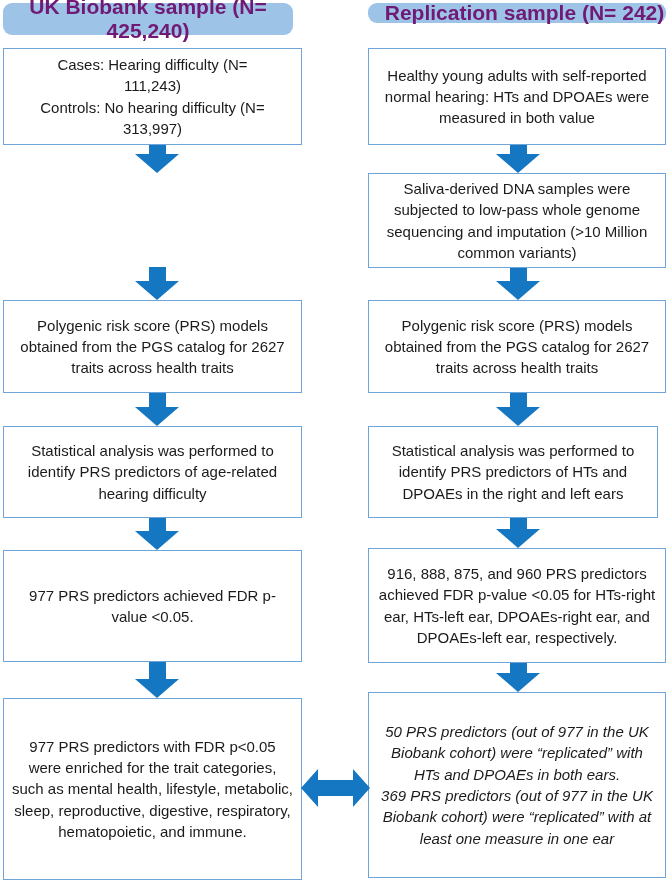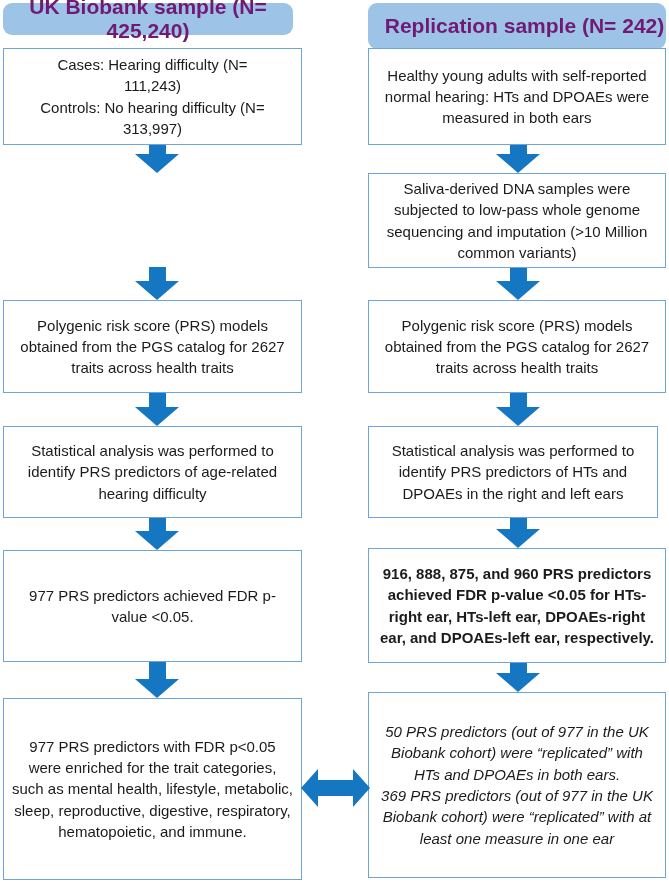--- a/index.html
+++ b/index.html
@@ -127,23 +127,23 @@
   <div class="flow-box" style="left:3px; top:550px; width:299px; height:112px;">977 PRS predictors achieved FDR p-
 value &lt;0.05.</div>
 
   <div class="arrow-down" style="left:135px; top:662px; height:36px;">
     <div class="stem"></div>
     <div class="head"></div>
   </div>
 
   <div class="flow-box" style="left:3px; top:698px; width:299px; height:182px;">977 PRS predictors with FDR p&lt;0.05 were enriched for the trait categories, such as mental health, lifestyle, metabolic, sleep, reproductive, digestive, respiratory, hematopoietic, and immune.</div>
 
-  <div class="header-box" style="left:368px; top:3px; width:298px; height:46px;padding-left:15px;">Replication sample (N= 242)</div>
+  <div class="header-box" style="left:368px; top:3px; width:298px; height:20px;padding-left:15px;">Replication sample (N= 242)</div>
 
-  <div class="flow-box" style="left:368px; top:48px; width:298px; height:97px;">Healthy young adults with self-reported normal hearing: HTs and DPOAEs were measured in both ears</div>
+  <div class="flow-box" style="left:368px; top:48px; width:298px; height:97px;">Healthy young adults with self-reported normal hearing: HTs and DPOAEs were measured in both value</div>
 
   <div class="arrow-down" style="left:496px; top:145px; height:28px;">
     <div class="stem"></div>
     <div class="head"></div>
   </div>
 
   <div class="flow-box" style="left:368px; top:173px; width:298px; height:95px;">Saliva-derived DNA samples were subjected to low-pass whole genome sequencing and imputation (&gt;10 Million common variants)</div>
 
   <div class="arrow-down" style="left:496px; top:268px; height:32px;">
     <div class="stem"></div>
@@ -157,21 +157,21 @@
     <div class="head"></div>
   </div>
 
   <div class="flow-box" style="left:368px; top:426px; width:290px; height:92px;">Statistical analysis was performed to identify PRS predictors of HTs and DPOAEs in the right and left ears</div>
 
   <div class="arrow-down" style="left:496px; top:518px; height:30px;">
     <div class="stem"></div>
     <div class="head"></div>
   </div>
 
-  <div class="flow-box" style="left:368px; top:548px; width:298px; height:115px;font-weight:bold;">916, 888, 875, and 960 PRS predictors achieved FDR p-value &lt;0.05 for HTs-right ear, HTs-left ear, DPOAEs-right ear, and DPOAEs-left ear, respectively.</div>
+  <div class="flow-box" style="left:368px; top:548px; width:298px; height:115px;">916, 888, 875, and 960 PRS predictors achieved FDR p-value &lt;0.05 for HTs-right ear, HTs-left ear, DPOAEs-right ear, and DPOAEs-left ear, respectively.</div>
 
   <div class="arrow-down" style="left:496px; top:663px; height:29px;">
     <div class="stem"></div>
     <div class="head"></div>
   </div>
 
   <div class="flow-box" style="left:368px; top:692px; width:298px; height:186px;font-style:italic;">50 PRS predictors (out of 977 in the UK Biobank cohort) were “replicated” with HTs and DPOAEs in both ears.
 369 PRS predictors (out of 977 in the UK Biobank cohort) were “replicated” with at least one measure in one ear</div>
 
   <div class="arrow-double" style="left:301px; top:769px; width:69px; height:38px;">

